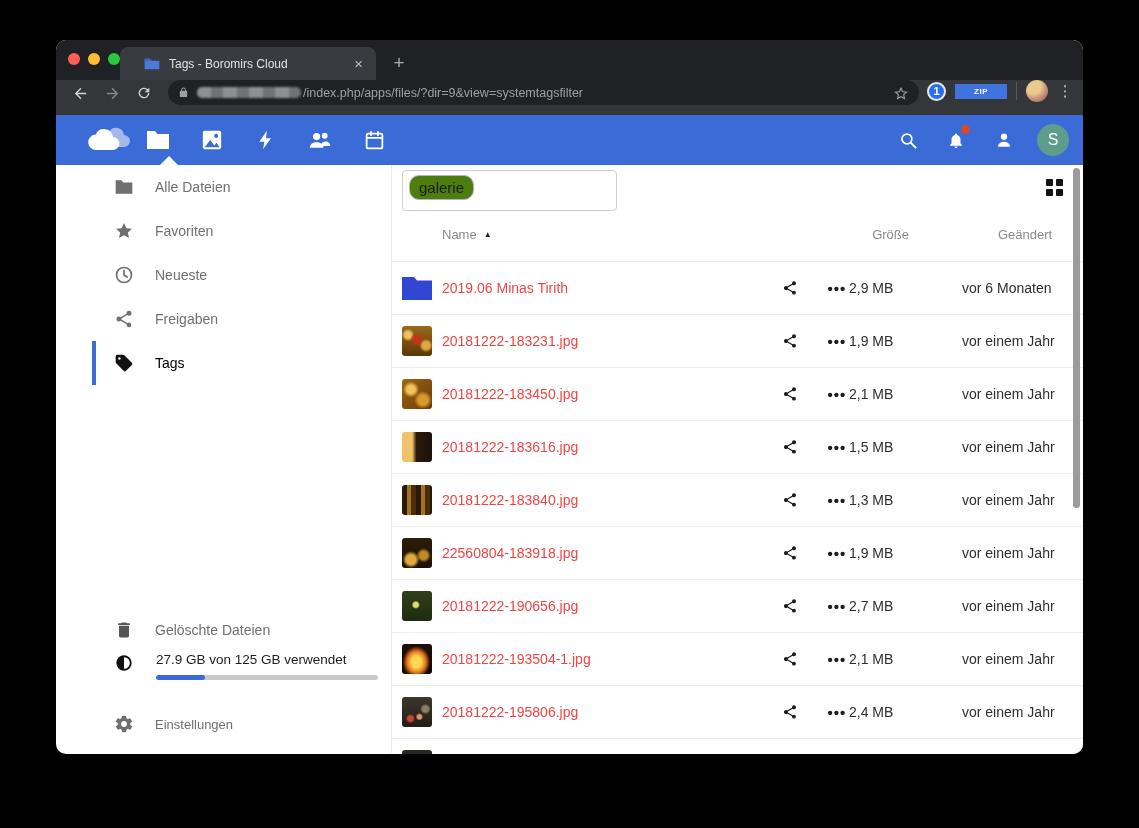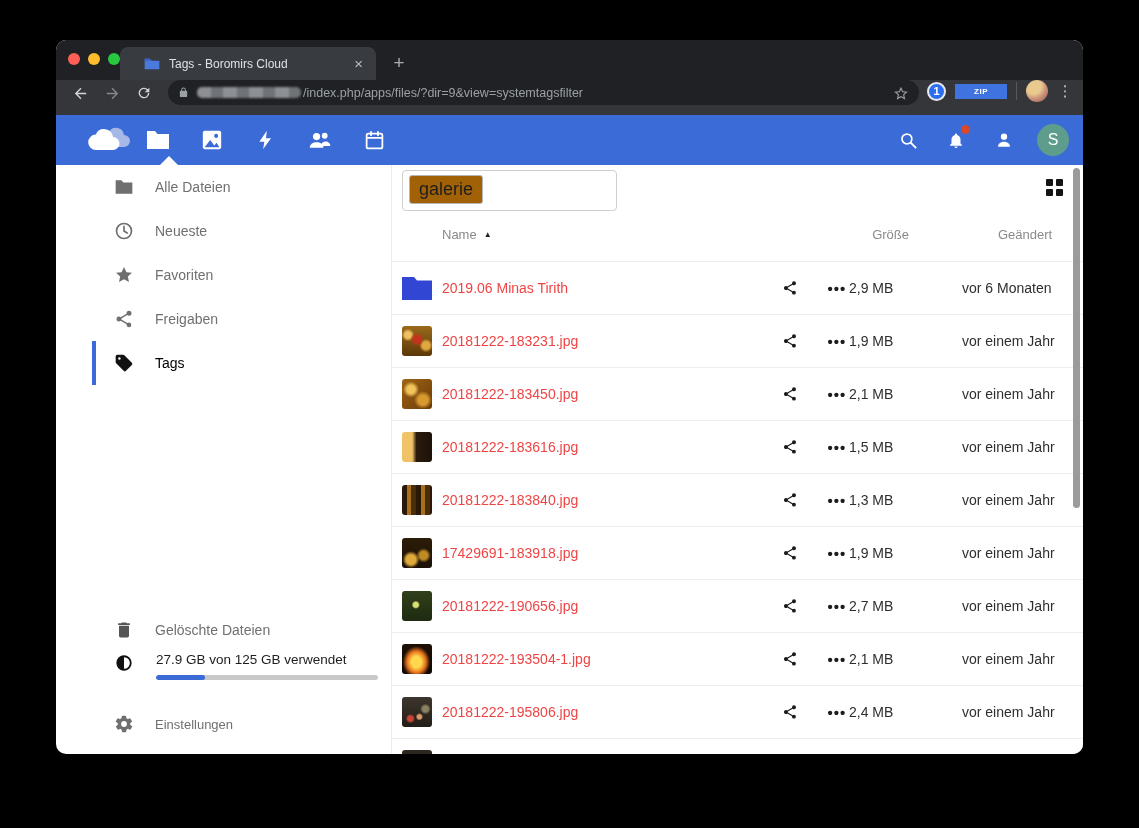--- a/index.html
+++ b/index.html
@@ -65,22 +65,22 @@
   .quota-icon { width:18px; height:18px; margin:2px 23px 0 1px; color:#111; flex:none; }
   .quota-right { flex:1; padding-right:13px; }
   .quota-text { font-size:13.5px; color:#1d1d1d; margin-bottom:8px; white-space:nowrap; }
   .quota-bar { height:5px; background:#c9c9c9; border-radius:3px; overflow:hidden; }
   .quota-fill { height:100%; background:#3b6bd6; border-radius:3px; }
   .side-item.small .si-label { font-size:13px; }
 
   .main { flex:1; position:relative; background:#fff; min-width:0; }
   .tagfilter { position:absolute; left:10px; top:5px; width:215px; height:41px; border:1px solid #cfcfcf;
                border-radius:4px; background:#fff; padding:4px 6px; }
-  .tagchip { display:inline-block; border:1px solid #b5b5b5; border-radius:3px; padding:3px 9px;
-             font-size:18px; color:#1e1e1e; background:#a16207; }
+  .tagchip { display:inline-block; border:1px solid #b5b5b5; border-radius:10px; padding:3px 9px;
+             font-size:15px; color:#1e1e1e; background:#4d7c0f; }
   .gridtoggle { position:absolute; right:20px; top:14px; width:17px; height:17px; display:grid;
                 grid-template-columns:7px 7px; grid-template-rows:7px 7px; gap:3px; cursor:pointer; }
   .gridtoggle span { background:#141414; border-radius:1px; }
 
   .listhead { position:absolute; left:0; top:62px; width:100%; height:34px; display:flex; align-items:flex-start; }
   .lh-name { margin-left:50px; font-size:13px; color:#8a8a8a; display:flex; align-items:center; gap:7px; }
   .sort-caret { font-size:8px; color:#222; }
   .lh-size { position:absolute; right:174px; width:80px; text-align:right; font-size:13px; color:#8a8a8a; }
   .lh-mod  { position:absolute; left:606px; font-size:13px; color:#8a8a8a; }
 
@@ -250,30 +250,30 @@
 
       <div class="sidebar">
         <div class="side-item">
           <svg class="si-icon" viewBox="0 0 24 24">
               <path d="M2 4h7l2.2 2.6H22V20H2z" fill="currentColor"></path>
             </svg>
           <span class="si-label">Alle Dateien</span>
         </div>
         <div class="side-item">
           <svg class="si-icon" viewBox="0 0 24 24">
+              <path d="M12 2.5l2.9 6.1 6.7.7-5 4.5 1.4 6.6L12 17l-6 3.4 1.4-6.6-5-4.5 6.7-.7z" fill="currentColor"></path>
+            </svg>
+          <span class="si-label">Favoriten</span>
+        </div>
+        <div class="side-item">
+          <svg class="si-icon" viewBox="0 0 24 24">
               <circle cx="12" cy="12" r="9" fill="none" stroke="currentColor" stroke-width="2"></circle>
               <path d="M12 6.5V12l3.8 2.4" fill="none" stroke="currentColor" stroke-width="2" stroke-linecap="round"></path>
             </svg>
           <span class="si-label">Neueste</span>
-        </div>
-        <div class="side-item">
-          <svg class="si-icon" viewBox="0 0 24 24">
-              <path d="M12 2.5l2.9 6.1 6.7.7-5 4.5 1.4 6.6L12 17l-6 3.4 1.4-6.6-5-4.5 6.7-.7z" fill="currentColor"></path>
-            </svg>
-          <span class="si-label">Favoriten</span>
         </div>
         <div class="side-item">
           <svg class="si-icon" viewBox="0 0 24 24">
               <path d="M18 16.1a2.9 2.9 0 00-2 .8l-7.1-4.2a3.3 3.3 0 000-1.4L16 7.2a2.9 2.9 0 002 .8 3 3 0 10-3-3 3.3 3.3 0 00.1.7L8 9.8A3 3 0 106 15a2.9 2.9 0 002-.8l7.1 4.2a2.8 2.8 0 00-.1.6 2.9 2.9 0 103-2.9z" fill="currentColor"></path>
             </svg>
           <span class="si-label">Freigaben</span>
         </div>
         <div class="side-item active">
           <svg class="si-icon" viewBox="0 0 24 24">
               <path d="M21.4 11.6l-9-9A2 2 0 0011 2H4a2 2 0 00-2 2v7a2 2 0 00.6 1.4l9 9a2 2 0 002.8 0l7-7a2 2 0 000-2.8zM6.5 8A1.5 1.5 0 118 6.5 1.5 1.5 0 016.5 8z" fill="currentColor"></path>
@@ -394,21 +394,21 @@
                   <path d="M18 16.1a2.9 2.9 0 00-2 .8l-7.1-4.2a3.3 3.3 0 000-1.4L16 7.2a2.9 2.9 0 002 .8 3 3 0 10-3-3 3.3 3.3 0 00.1.7L8 9.8A3 3 0 106 15a2.9 2.9 0 002-.8l7.1 4.2a2.8 2.8 0 00-.1.6 2.9 2.9 0 103-2.9z" fill="currentColor"></path>
                 </svg>
     </span>
     <span class="ricon more">•••</span>
     <span class="fsize">1,3 MB</span>
     <span class="fdate">vor einem Jahr</span>
   </div>
 
   <div class="frow">
     <div class="thumb t5"></div>
-    <span class="fname">17429691-183918.jpg</span>
+    <span class="fname">22560804-183918.jpg</span>
     <span class="ricon">
       <svg width="16" height="16" viewBox="0 0 24 24">
                   <path d="M18 16.1a2.9 2.9 0 00-2 .8l-7.1-4.2a3.3 3.3 0 000-1.4L16 7.2a2.9 2.9 0 002 .8 3 3 0 10-3-3 3.3 3.3 0 00.1.7L8 9.8A3 3 0 106 15a2.9 2.9 0 002-.8l7.1 4.2a2.8 2.8 0 00-.1.6 2.9 2.9 0 103-2.9z" fill="currentColor"></path>
                 </svg>
     </span>
     <span class="ricon more">•••</span>
     <span class="fsize">1,9 MB</span>
     <span class="fdate">vor einem Jahr</span>
   </div>
 

